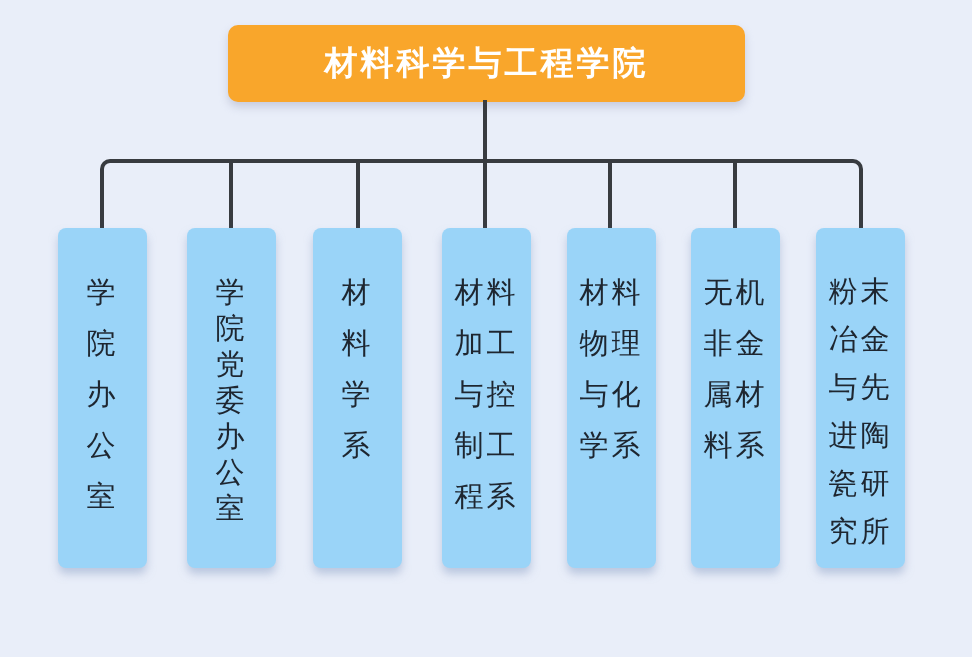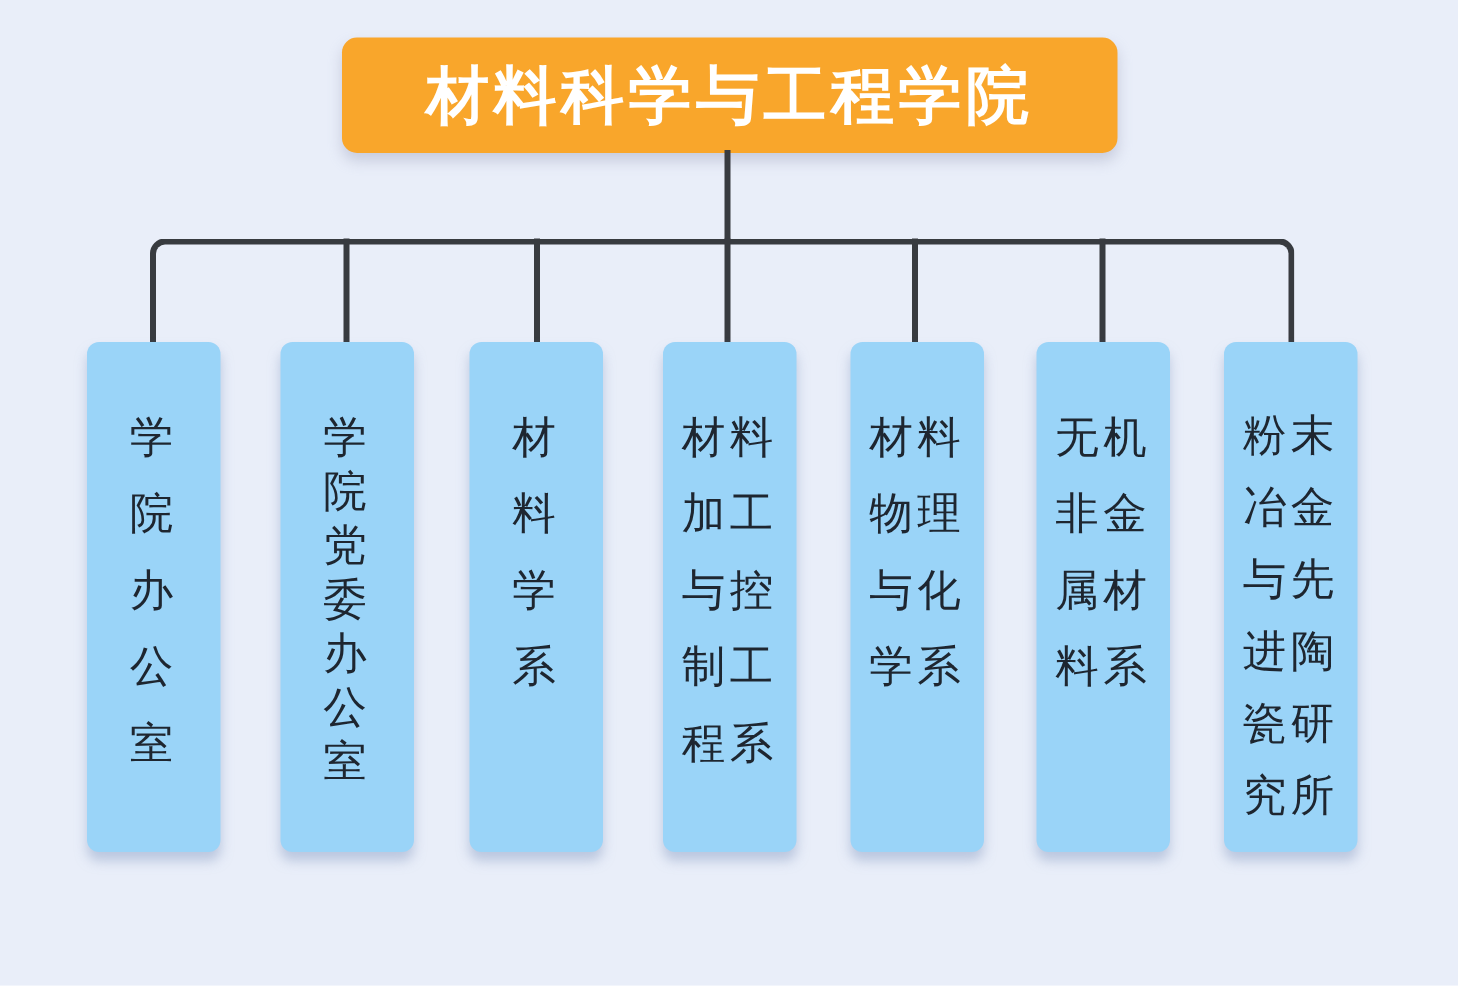--- a/index.html
+++ b/index.html
@@ -26,21 +26,21 @@
     position: absolute;
     left: 228px; top: 25px;
     width: 517px; height: 77px;
     background: var(--root-fill);
     border-radius: 10px;
     box-shadow: 0 5px 9px rgba(160, 165, 190, 0.45);
     display: flex; align-items: center; justify-content: center;
   }
   .root-label {
     color: var(--root-text);
-    font-size: 42px;
+    font-size: 33px;
     font-weight: bold;
     letter-spacing: 3px;
     white-space: nowrap;
     font-family: Liberation Mono, monospace;
   }
   
   .stem {
     position: absolute;
     left: 483px; top: 100px;
     width: 4px; height: 62px;

